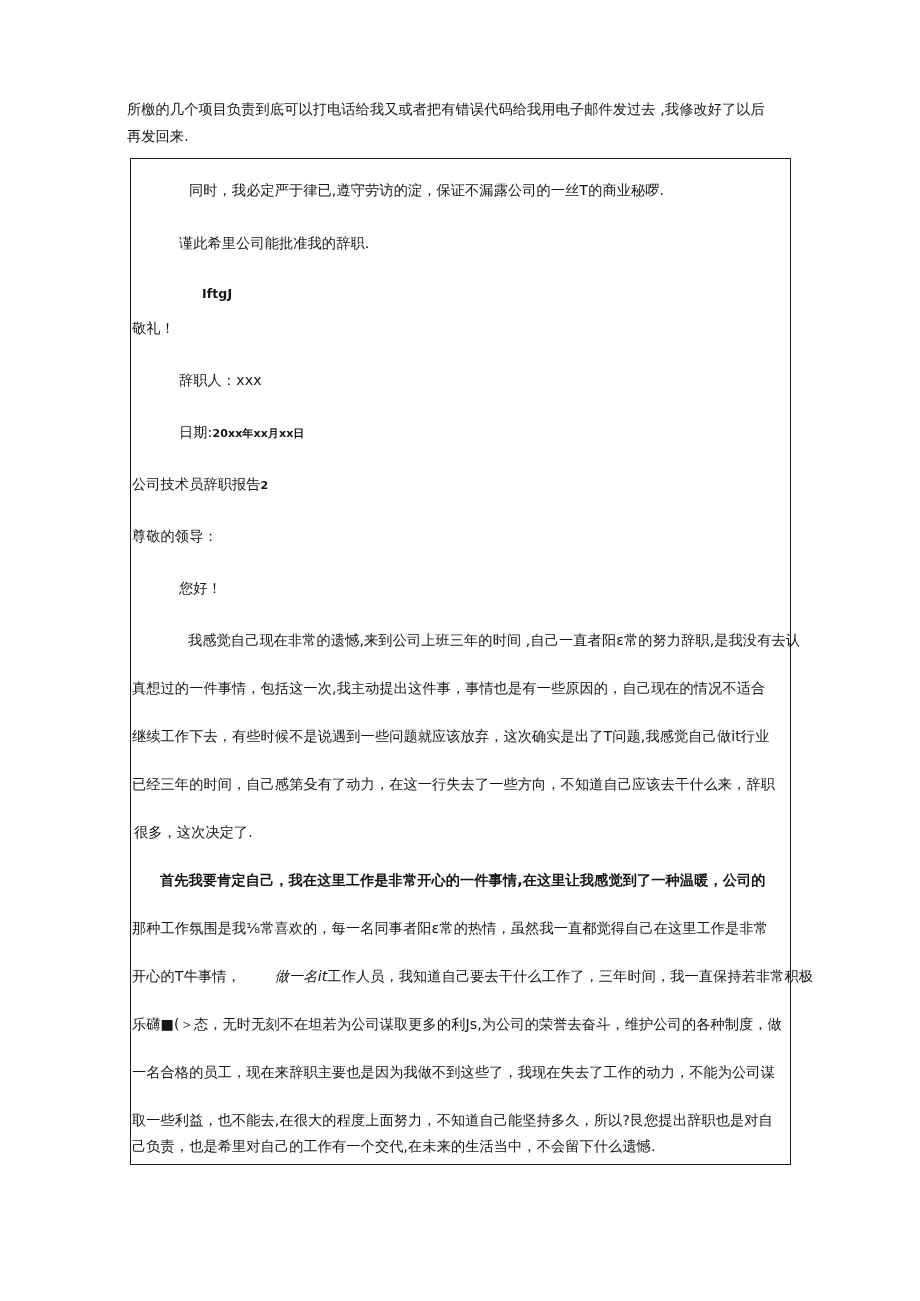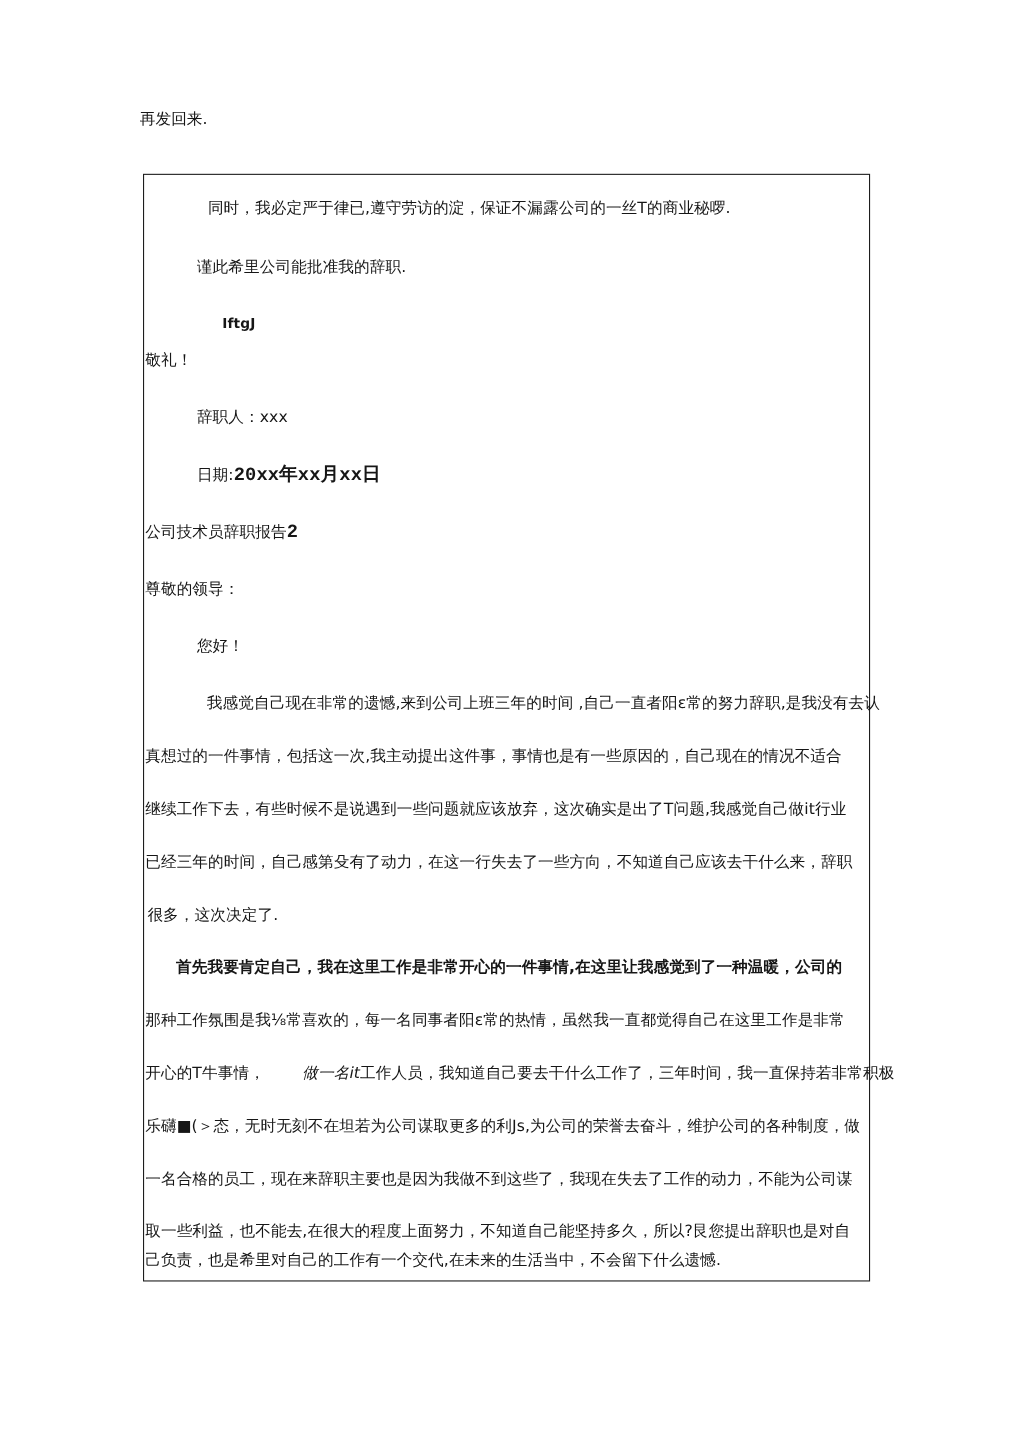--- a/index.html
+++ b/index.html
@@ -60,31 +60,31 @@
     font-size: 14.2px;
     line-height: 22px;
     white-space: nowrap;
     color: #161616;
     letter-spacing: 0.1px;
   }
 
   .bold { font-weight: bold; }
   .ital { font-style: italic; margin-left: 34px; }
   .small-num {
-    font-size: 17px;
+    font-size: 11px;
     font-weight: bold;
-    font-family: Liberation Mono, monospace;
   }
 </style>
 </head>
 <body>
 
 <div id="page">
 
   <div class="preamble">
+    <div>所檄的几个项目负责到底可以打电话给我又或者把有错误代码给我用电子邮件发过去 ,我修改好了以后</div>
     <div>再发回来.</div>
   </div>
 
   <div class="frame">
     <div class="frame-inner">
 
       <div class="ln" style="left:48px; top:20px;margin-left:10px;">同时，我必定严于律已,遵守劳访的淀，保证不漏露公司的一丝T的商业秘啰.</div>
 
       <div class="ln" style="left:48px; top:73px;">谨此希里公司能批准我的辞职.</div>
 

